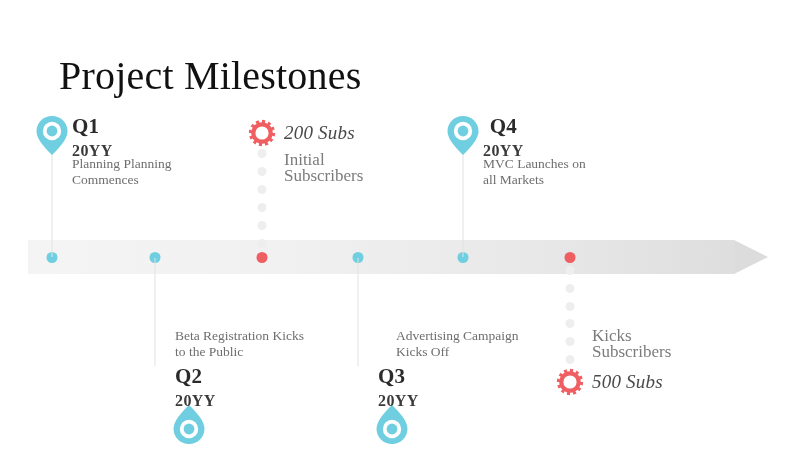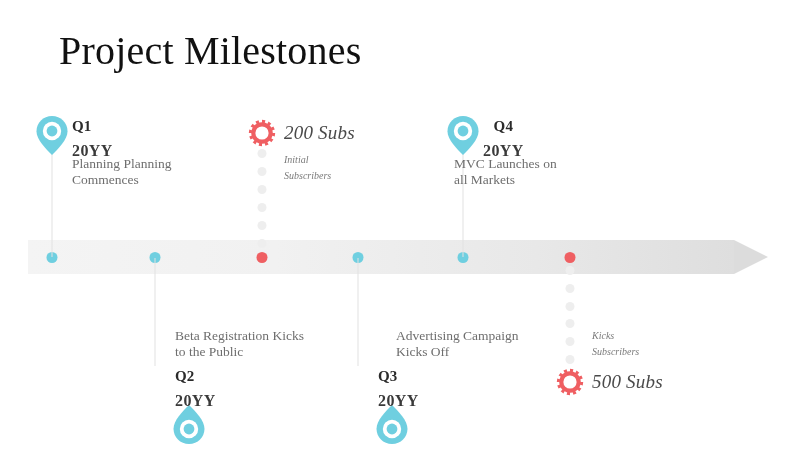--- a/index.html
+++ b/index.html
@@ -5,21 +5,21 @@
   html,body{margin:0;padding:0;}
   body{
     width:796px;height:450px;background:#ffffff;
     font-family:"Liberation Serif", serif;
     overflow:hidden;position:relative;
   }
   #stage{position:absolute;inset:0;width:796px;height:450px;}
 
   
   .page-title{
-    position:absolute;left:59px;top:28px;
+    position:absolute;left:59px;top:53px;
     font-family:"Liberation Serif", serif;
     font-size:40px;line-height:46px;color:#111111;
     letter-spacing:0.2px;white-space:nowrap;
   }
 
   
   .bar-wrap{position:absolute;left:28px;top:240px;width:740px;height:34px;}
   .bar-body{
     position:absolute;left:0;top:0;width:706px;height:34px;
     background:linear-gradient(90deg,#f4f4f4 0%,#f1f1f1 35%,#e8e8e8 72%,#dedede 100%);
@@ -65,21 +65,21 @@
     position:absolute;width:28px;height:28px;transform:translateX(-50%);
   }
   .gear svg{display:block;width:28px;height:28px;}
 
   
   .q-head{
     position:absolute;white-space:nowrap;
     font-family:"Liberation Serif", serif;
   }
   .q-head .q-name{
-    display:block;font-size:15px;font-weight:bold;color:#2b2b2b;
+    display:block;font-size:21px;font-weight:bold;color:#2b2b2b;
     line-height:15px;letter-spacing:0.2px;
   }
   .q-head .q-year{
     display:block;font-size:16px;font-weight:bold;color:#3a3a3a;
     line-height:13px;letter-spacing:0.4px;margin-top:10px;
   }
   .q-desc{
     position:absolute;
     font-family:"Liberation Serif", serif;
     font-size:13.5px;line-height:16px;color:#6e6e6e;
@@ -88,21 +88,21 @@
 
   .sub-head{
     position:absolute;white-space:nowrap;
     font-family:"Liberation Serif", serif;
     font-style:italic;font-size:19px;color:#4a4a4a;
     line-height:19px;letter-spacing:0.2px;
   }
   .sub-desc{
     position:absolute;
     font-family:"Liberation Serif", serif;
-    font-style:italic;font-size:10px;line-height:16px;color:#7b7b7b;
+    font-size:17px;line-height:16px;color:#7b7b7b;
     white-space:pre-line;
   }
 </style>
 </head>
 <body>
 
 <div id="stage">
 
   <div class="page-title">Project Milestones</div>
 
@@ -182,21 +182,21 @@
         <svg viewBox="0 0 34 42">
           <path d="M17 2 C 8.2 2 1.5 8.7 1.5 17.2 C 1.5 25.5 10.5 34.5 17 41 C 23.5 34.5 32.5 25.5 32.5 17.2 C 32.5 8.7 25.8 2 17 2 Z" fill="#6fcfe0"></path>
           <circle cx="17" cy="17" r="9.2" fill="#ffffff"></circle>
           <circle cx="17" cy="17" r="5.4" fill="#6fcfe0"></circle>
         </svg>
       </div>
       <div class="q-head" style="left: 483px; top: 119px; text-align: center;">
         <span class="q-name">Q4</span>
         <span class="q-year">20YY</span>
       </div>
-      <div class="q-desc" style="left: 454px; top: 156px;">MVC Launches on
+      <div class="q-desc" style="left: 483px; top: 156px;">MVC Launches on
 all Markets</div>
       <div class="bar-dot coral" style="left: 570px;"></div>
       <div class="conn-dotted" style="left: 570px; top: 266px; height: 98px;">
         <i></i>
         <i></i>
         <i></i>
         <i></i>
         <i></i>
         <i></i>
       </div>

